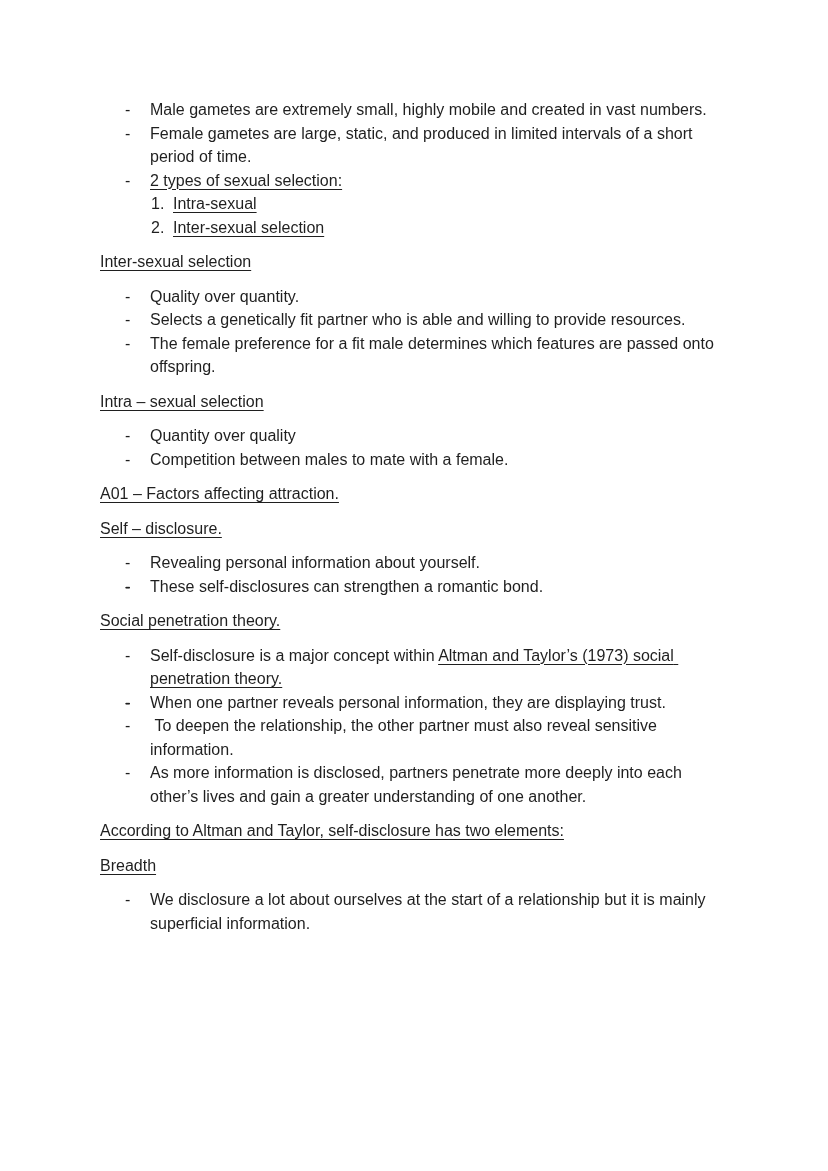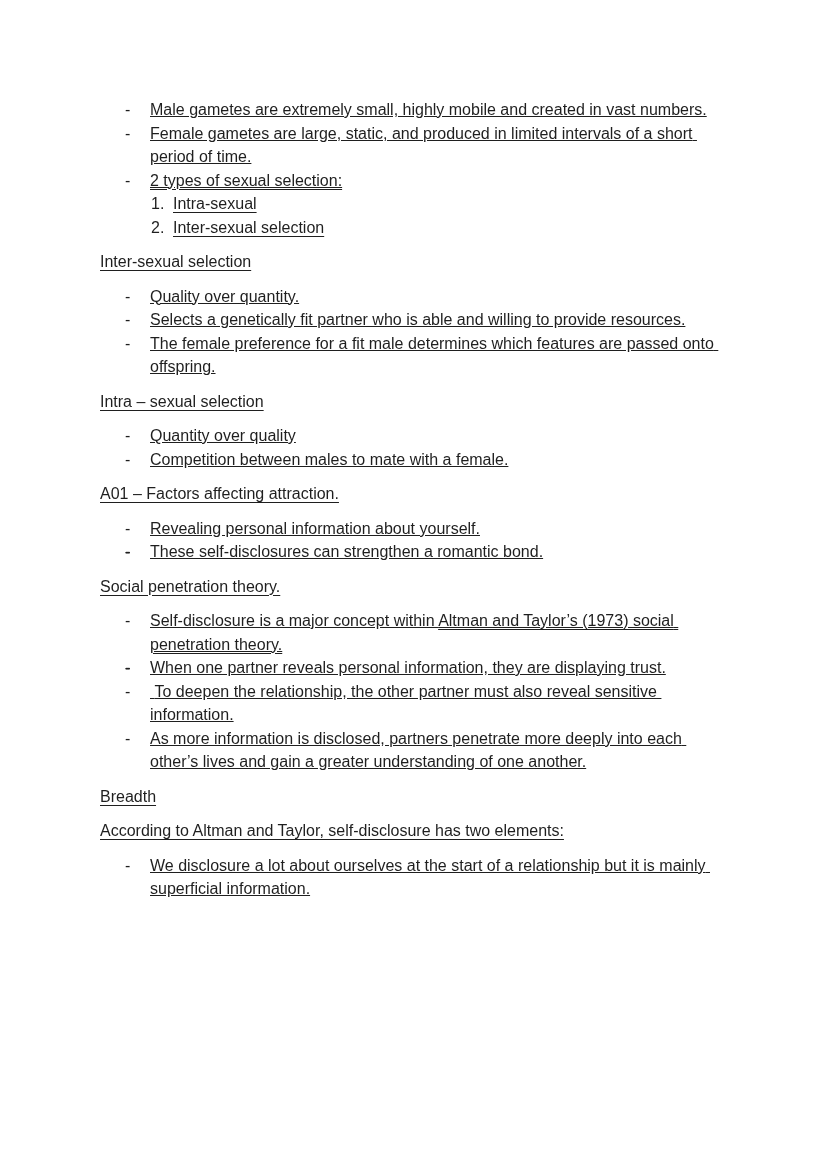--- a/index.html
+++ b/index.html
@@ -22,21 +22,21 @@
   p.heading { margin: 0 0 11px 0; }
   .u {
     text-decoration: underline;
     text-decoration-thickness: 1.4px;
     text-underline-offset: 2.5px;
     text-align: center;
   }
   ul.bullets { list-style: none; margin: 0 0 11px 0; padding: 0; }
   li.bullet { position: relative; padding-left: 50px; }
   span.marker { position: absolute; left: 25px; top: 0; }
-  span.txt { white-space: pre-wrap; text-decoration: underline; }
+  span.txt { white-space: pre-wrap; }
   ol.numlist { list-style: none; margin: 0; padding: 0; }
   li.numitem { position: relative; padding-left: 23px; }
   span.nmarker { position: absolute; left: 1px; top: 0; }
 </style>
 </head>
 <body>
 
 <div class="page">
     <ul class="bullets">
       <li class="bullet"><span class="marker">-</span><span class="txt"><span>Male gametes are extremely small, highly mobile and created in vast numbers.</span></span></li>
@@ -51,33 +51,34 @@
       <li class="bullet"><span class="marker">-</span><span class="txt"><span>Quality over quantity.</span></span></li>
       <li class="bullet"><span class="marker">-</span><span class="txt"><span>Selects a genetically fit partner who is able and willing to provide resources.</span></span></li>
       <li class="bullet"><span class="marker">-</span><span class="txt"><span>The female preference for a fit male determines which features are passed onto offspring.</span></span></li>
     </ul>
     <p class="heading"><span class="u">Intra – sexual selection</span></p>
     <ul class="bullets">
       <li class="bullet"><span class="marker">-</span><span class="txt"><span>Quantity over quality</span></span></li>
       <li class="bullet"><span class="marker">-</span><span class="txt"><span>Competition between males to mate with a female.</span></span></li>
     </ul>
     <p class="heading"><span class="u">A01 – Factors affecting attraction.</span></p>
+    <p class="heading"><span class="u">Self – disclosure.</span></p>
     <ul class="bullets">
       <li class="bullet"><span class="marker">-</span><span class="txt"><span>Revealing personal information about yourself.</span></span></li>
       <li class="bullet"><span class="marker">-</span></li>
       <li class="bullet"><span class="marker">-</span></li>
       <li class="bullet"><span class="marker">-</span><span class="txt"><span>These self-disclosures can strengthen a romantic bond.</span></span></li>
     </ul>
     <p class="heading"><span class="u">Social penetration theory.</span></p>
     <ul class="bullets">
       <li class="bullet"><span class="marker">-</span><span class="txt"><span>Self-disclosure is a major concept within </span><span class="u">Altman and Taylor’s (1973) social penetration theory.</span></span></li>
       <li class="bullet"><span class="marker">-</span></li>
       <li class="bullet"><span class="marker">-</span></li>
       <li class="bullet"><span class="marker">-</span><span class="txt"><span>When one partner reveals personal information, they are displaying trust.</span></span></li>
       <li class="bullet"><span class="marker">-</span><span class="txt"><span> To deepen the relationship, the other partner must also reveal sensitive information.</span></span></li>
       <li class="bullet"><span class="marker">-</span><span class="txt"><span>As more information is disclosed, partners penetrate more deeply into each other’s lives and gain a greater understanding of one another.</span></span></li>
     </ul>
+    <p class="heading"><span class="u">According to Altman and Taylor, self-disclosure has two elements:</span></p>
     <p class="heading"><span class="u">Breadth</span></p>
-    <p class="heading"><span class="u">According to Altman and Taylor, self-disclosure has two elements:</span></p>
     <ul class="bullets">
       <li class="bullet"><span class="marker">-</span><span class="txt"><span>We disclosure a lot about ourselves at the start of a relationship but it is mainly superficial information.</span></span></li>
     </ul>
   </div>
 
 </body></html>

